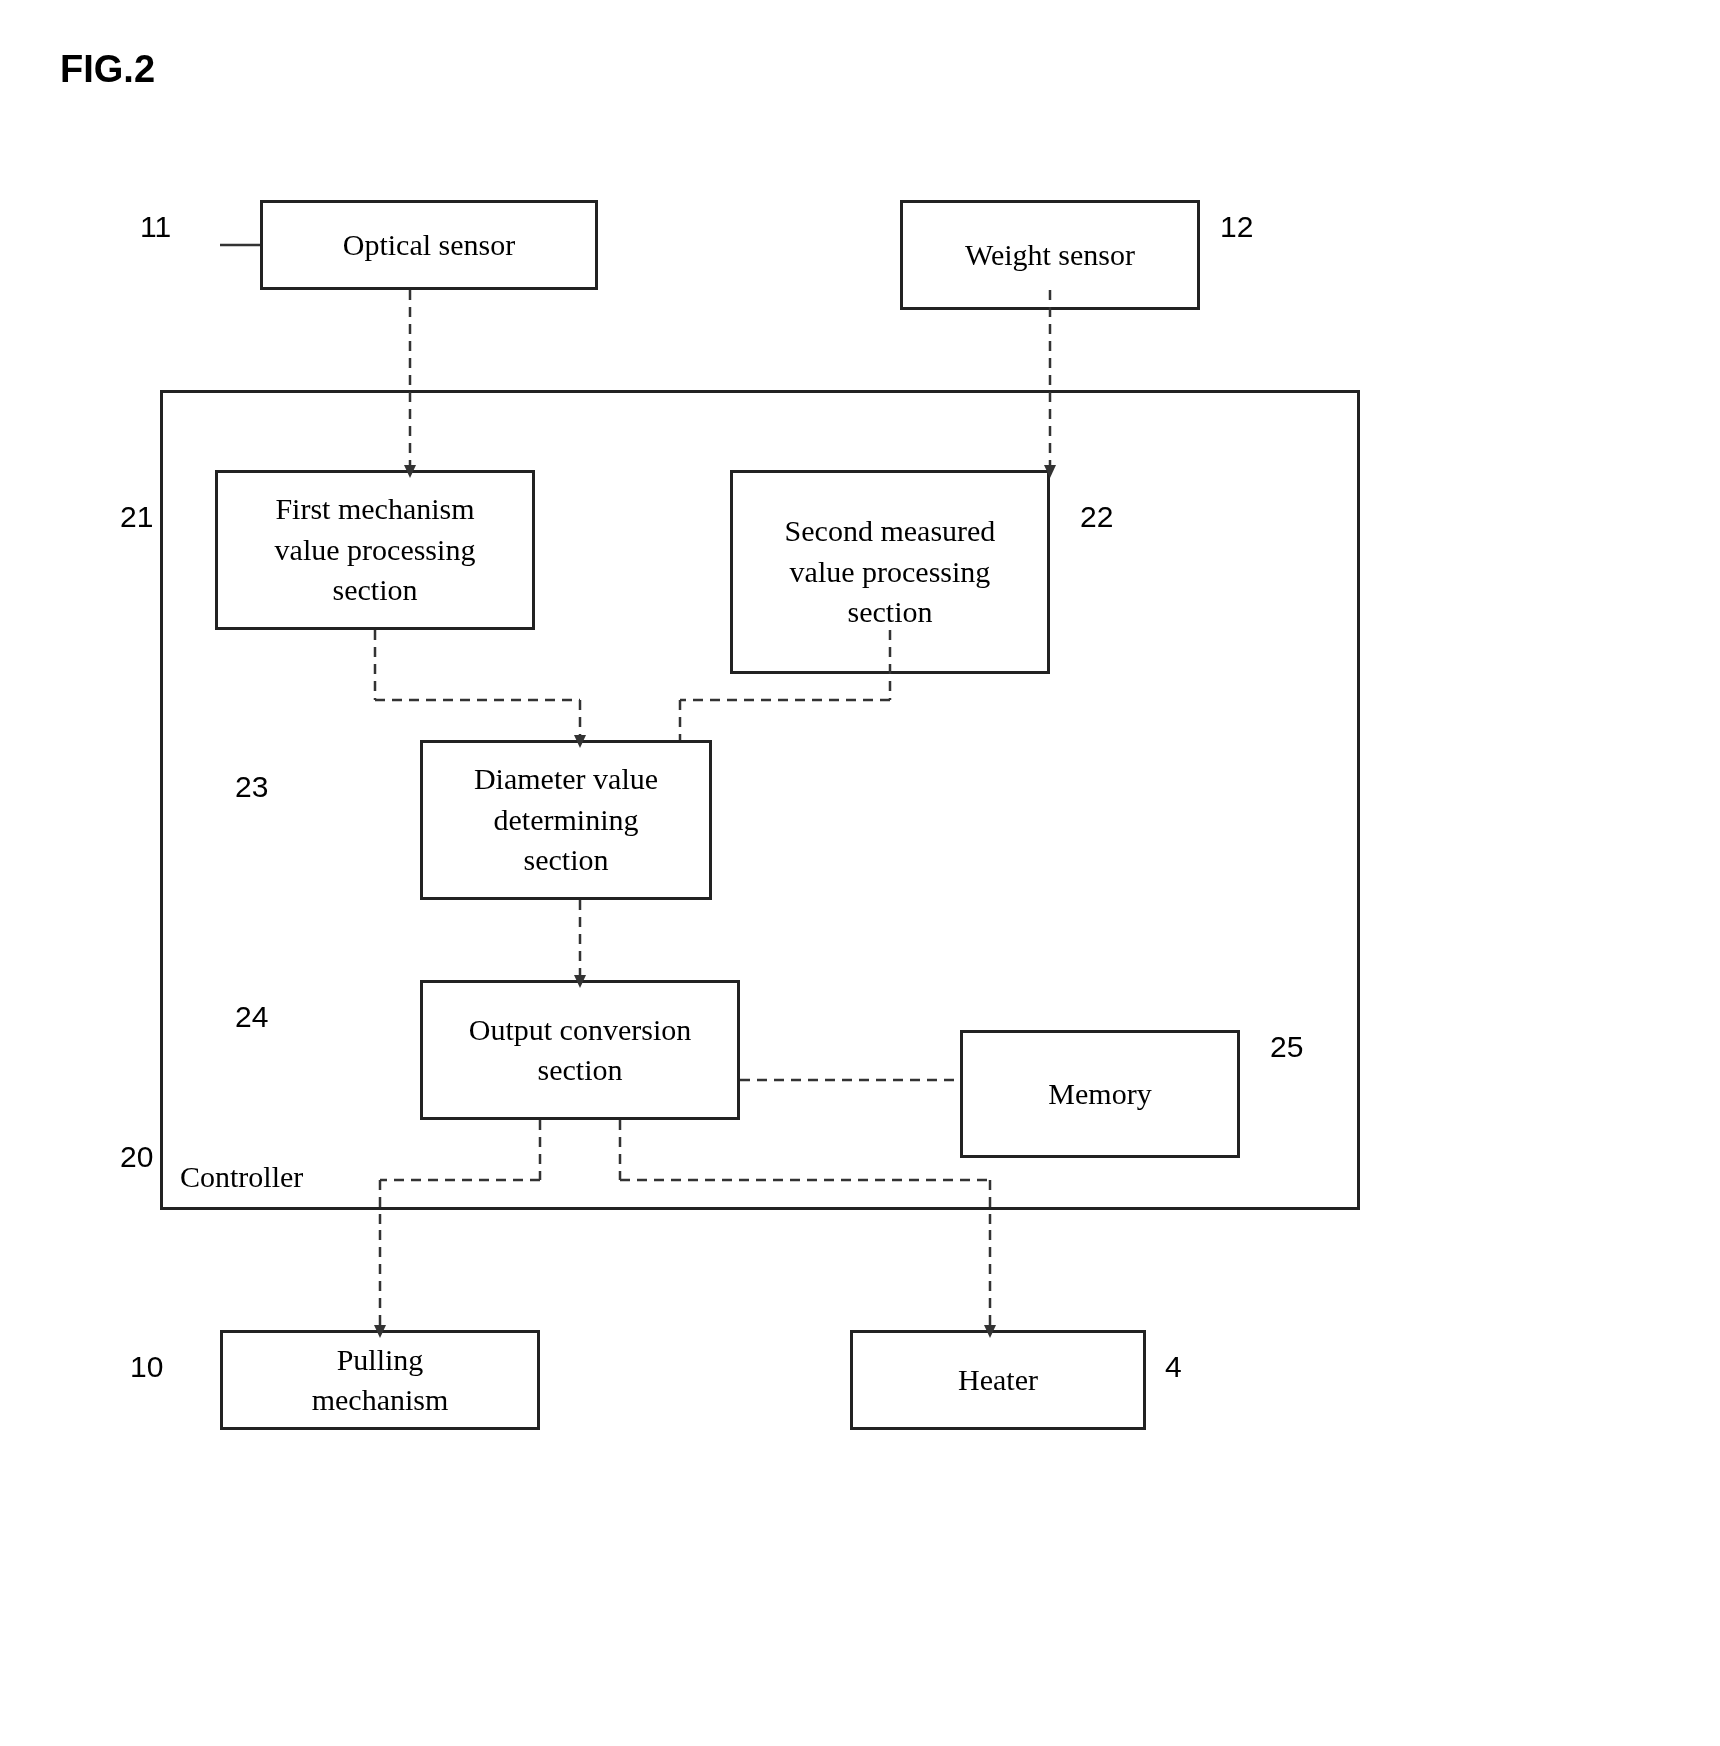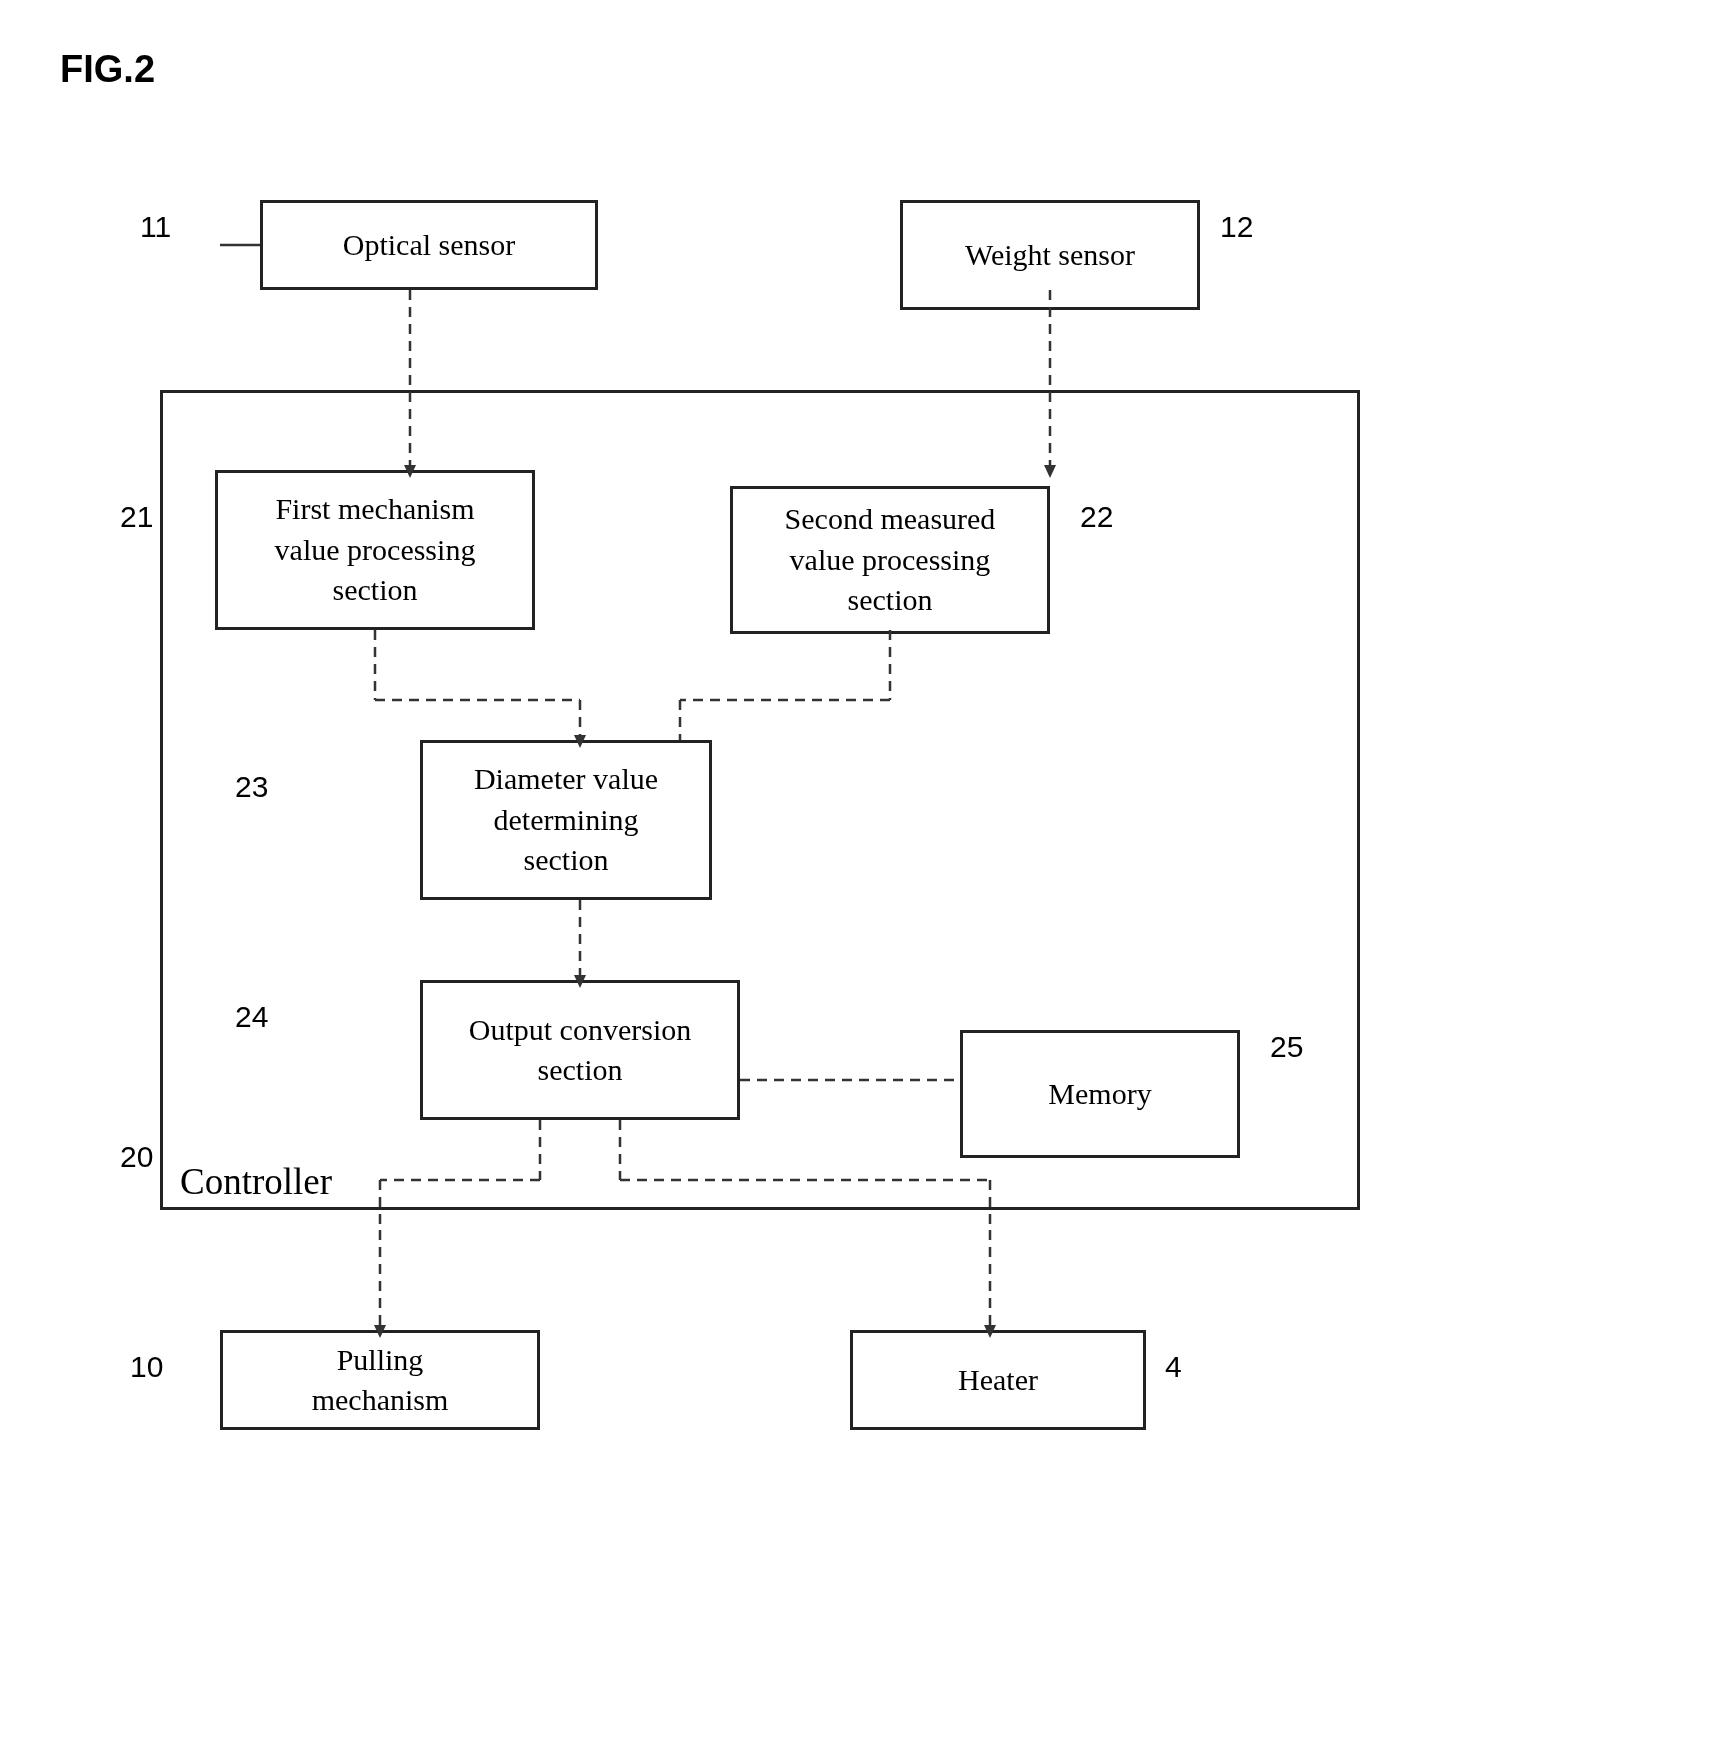--- a/index.html
+++ b/index.html
@@ -66,41 +66,40 @@
       border: 3px solid #222;
       background: #fff;
       left: 100px;
       top: 230px;
       width: 1200px;
       height: 820px;
     }
 
     .controller-label {
       position: absolute;
-      font-size: 37px;
+      font-size: 30px;
       left: 120px;
       top: 1000px;
       font-family: Liberation Serif, serif;
     }
 
     
     .box-first-mvp {
       left: 155px;
       top: 310px;
       width: 320px;
       height: 160px;
     }
 
     
     .box-second-mvp {
       left: 670px;
       top: 310px;
       width: 320px;
-      height: 148px;
-      margin-top: 16px;
+      height: 204px;
     }
 
     
     .box-diameter {
       left: 360px;
       top: 580px;
       width: 292px;
       height: 160px;
     }
 

